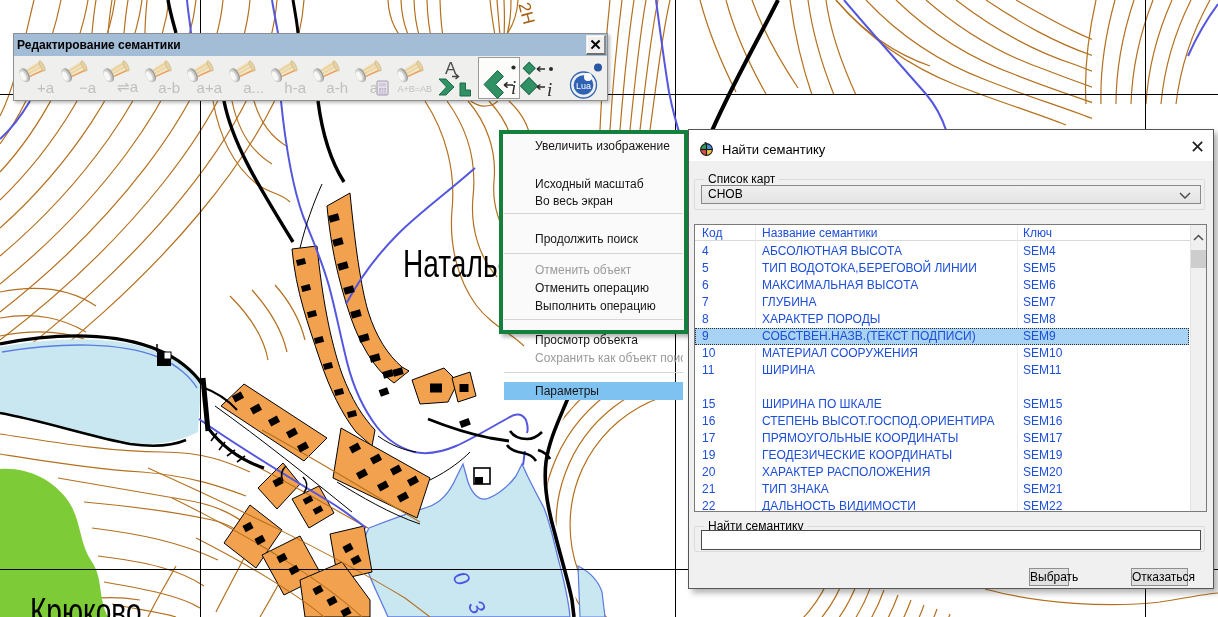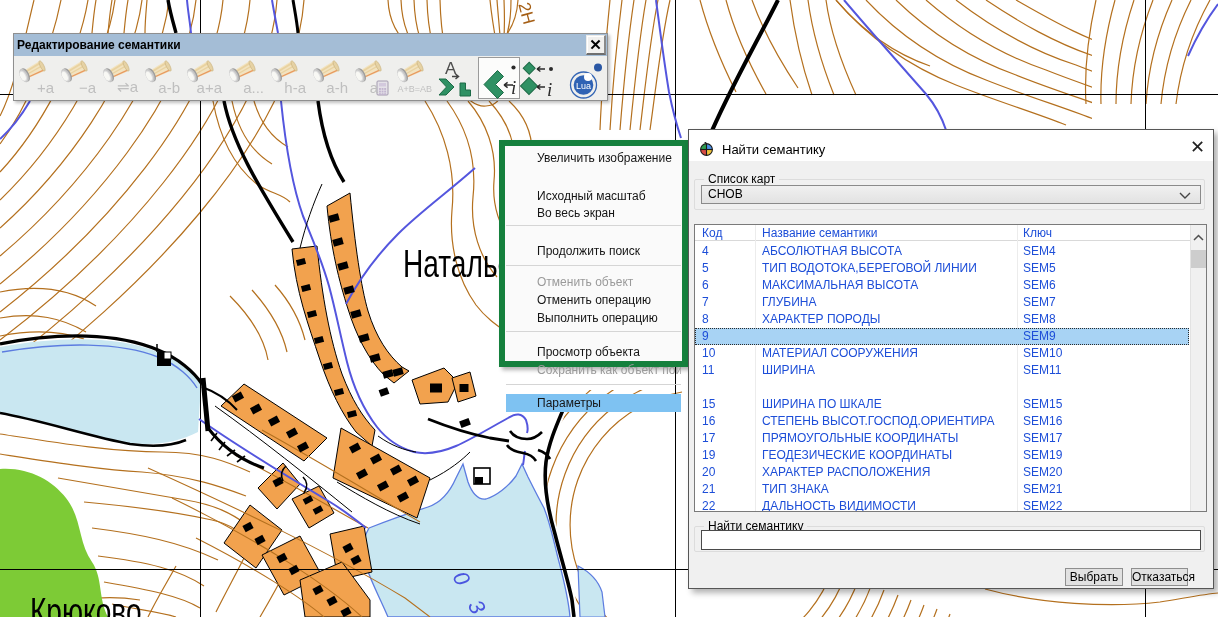--- a/index.html
+++ b/index.html
@@ -3,21 +3,21 @@
 *{margin:0;padding:0;box-sizing:border-box}
 html,body{width:1218px;height:617px;overflow:hidden;font-family:"Liberation Sans",sans-serif}
 body{position:relative;background:#fff}
 #tb{position:absolute;left:13px;top:33px;width:595px;height:68px;background:#efefed;border:1px solid #8f8f8f;box-shadow:2px 2px 3px rgba(0,0,0,.25)}
 #tb-title{height:22px;background:#a4bdd6;color:#000;font-weight:bold;font-size:12px;line-height:22px;padding-left:3px;position:relative}
 #tb-x{position:absolute;right:1px;top:1px;width:20px;height:20px;background:#f1f0ee;border:1px solid #ececea;border-bottom:2px solid #6e6e6e;border-right:2px solid #8a8a8a;box-shadow:inset 1px 1px 0 #fff;font-size:15px;font-weight:bold;line-height:18px;text-align:center;color:#000}
 #tb-body{position:relative;height:45px}
 .tbtn{position:absolute;top:1px;width:42px;height:42px}
 .tbtn.sel{background:#fcfcfb;border:1px solid #9a9a9a}
 .fl-lab{position:absolute;right:4px;bottom:3px;font-size:15px;color:#bfbfbf}
-#menu{position:absolute;left:499px;top:140px;width:189px;height:227px;background:#fafafa;border:6px solid #15803d;box-shadow:3px 3px 4px rgba(0,0,0,.3)}
+#menu{position:absolute;left:499px;top:130px;width:189px;height:204px;background:#fafafa;border:4px solid #15803d;box-shadow:3px 3px 4px rgba(0,0,0,.3)}
 .mit{position:absolute;left:1px;right:1px;height:18px;line-height:18px;font-size:12px;color:#151515;padding-left:31px;white-space:nowrap;overflow:hidden}
 .mit.dis{color:#9a9a9a}
 .mit.hl{background:#7ec2f2}
 .msep{position:absolute;left:1px;right:1px;height:1px;background:#d5d5d5}
 #dlg{position:absolute;left:688px;top:129px;width:526px;height:460px;background:#f0f0f0;border:1px solid #565656;box-shadow:4px 4px 6px rgba(0,0,0,.3)}
 #dlg-title{height:31px;background:#fff;display:flex;align-items:center;padding-left:10px;padding-top:7px;font-size:13px;color:#000;position:relative}
 #dlg-x{position:absolute;right:8px;top:6px;font-size:18px;color:#222;font-weight:400}
 .grp{position:absolute;border:1px solid #dcdcdc;border-radius:2px}
 .grp legend{font-size:12px;color:#000;margin-left:9px;padding:0 4px}
 #combo{position:absolute;left:12px;top:55px;width:500px;height:19px;background:linear-gradient(#f0f0f0,#e2e2e2);border:1px solid #8a8a8a;font-size:12px;line-height:17px;padding-left:6px;color:#000}
@@ -520,20 +520,21 @@
         <span class="c2">ГЛУБИНА</span>
         <span class="c3">SEM7</span>
       </div>
       <div class="lrow" style="top:86px">
         <span class="c1">8</span>
         <span class="c2">ХАРАКТЕР ПОРОДЫ</span>
         <span class="c3">SEM8</span>
       </div>
       <div class="lrow sel" style="top:103px">
         <span class="c1">9</span>
+        <span class="c2">СОБСТВЕН.НАЗВ.(ТЕКСТ ПОДПИСИ)</span>
         <span class="c3">SEM9</span>
       </div>
       <div class="lrow" style="top:120px">
         <span class="c1">10</span>
         <span class="c2">МАТЕРИАЛ СООРУЖЕНИЯ</span>
         <span class="c3">SEM10</span>
       </div>
       <div class="lrow" style="top:137px">
         <span class="c1">11</span>
         <span class="c2">ШИРИНА</span>
@@ -578,14 +579,14 @@
         <div id="sbtn"><svg width="15" height="10">
             <path d="M3,7 L7.5,2.5 L12,7" stroke="#505050" stroke-width="1.5" fill="none"></path>
           </svg></div>
         <div id="sthumb"></div>
       </div>
 </div>
 <fieldset class="grp" style="left:5px;top:389px;width:511px;height:33px">
       <legend>Найти семантику</legend>
     </fieldset>
 <div id="sinput"></div>
-<div class="dbtn" style="left:376px;width:58px">Выбрать</div>
+<div class="dbtn" style="left:340px;width:40px">Выбрать</div>
 <div class="dbtn" style="left:442px;width:57px">Отказаться</div>
 </div>
 </body></html>

